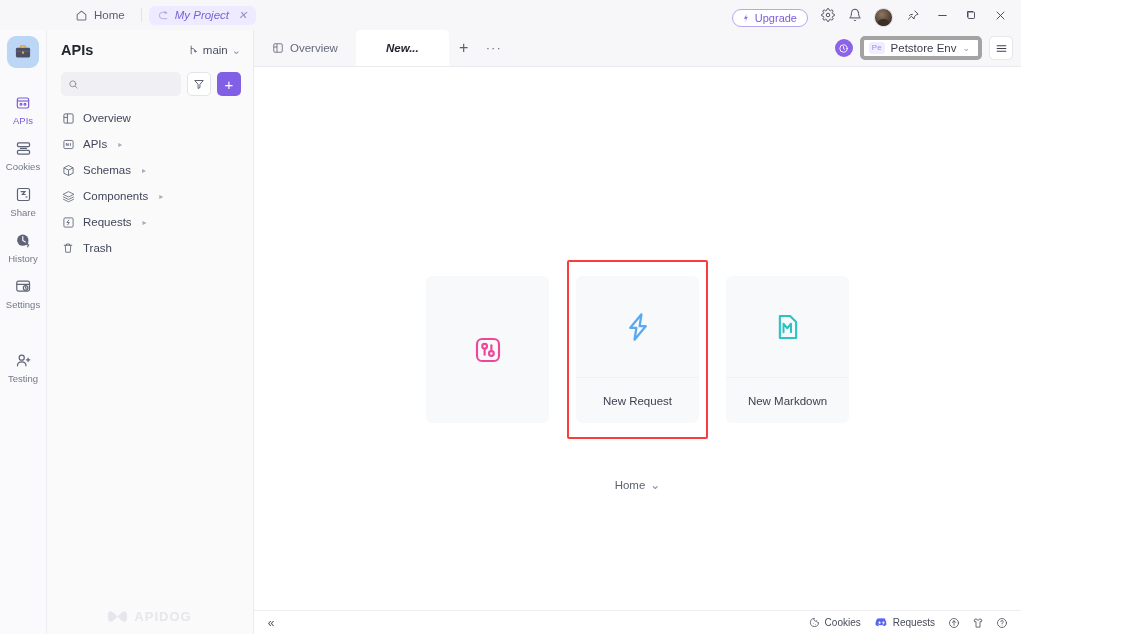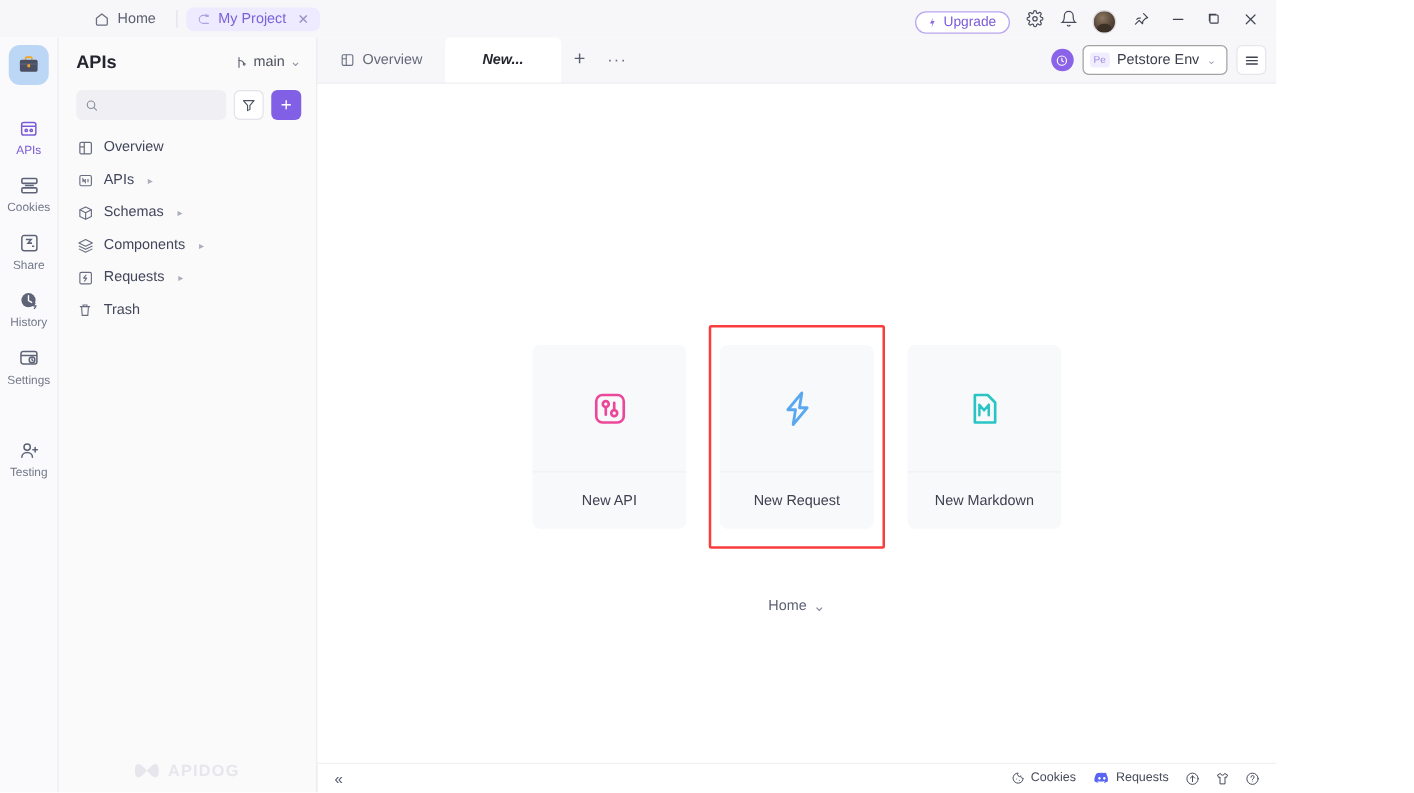--- a/index.html
+++ b/index.html
@@ -24,20 +24,21 @@
     display: flex; align-items: center; gap: 6px;
     padding: 3px 9px; border-radius: 6px;
     font-size: 11.5px; color: #5c6070;
   }
   .tb-sep { width: 1px; height: 14px; background: #e2e3e9; margin: 0 7px; }
   .tb-tab {
     display: flex; align-items: center; gap: 6px;
     padding: 3px 9px; border-radius: 6px;
     background: #eeeaff; color: #7a62d6;
     font-size: 11.5px;
+    font-style: italic;
   }
   .tb-tab .close { font-size: 11px; color: #9a90c4; margin-left: 3px; }
   .tb-right {
     margin-left: auto; display: flex; align-items: flex-end;
     gap: 3px; padding-right: 8px;
   }
   .upgrade-btn {
     display: flex; align-items: center; gap: 4px;
     border: 1px solid #b9a6f0; border-radius: 11px;
     padding: 2px 10px 2px 8px;
@@ -168,21 +169,21 @@
   .tab-btn.dots { font-size: 13px; letter-spacing: 1px; color: #6b7082; }
   .tabbar-right { margin-left: auto; display: flex; align-items: center; gap: 7px; padding: 0 8px 6px 0; }
   .env-circle {
     width: 18px; height: 18px; border-radius: 50%;
     background: #8b63e8; display: flex; align-items: center; justify-content: center;
     color: #fff;
   }
   .env-select {
     display: flex; align-items: center; gap: 6px;
     height: 24px; padding: 0 8px 0 5px;
-    border: 1px solid #a3a3a3; border-radius: 5px; background: #fff;
+    border: 4px solid #a3a3a3; border-radius: 5px; background: #fff;
     font-size: 11.5px; color: #3a3e4c; justify-content: space-between;
   }
   .env-badge {
     background: #f1edff; color: #9d8ae0; font-size: 8px;
     border-radius: 3px; padding: 2px 3px; line-height: 1;
   }
   .env-caret { color: #9aa0b0; font-size: 9px; }
   .hamburger {
     width: 24px; height: 24px; border: 1px solid #e6e6ec; border-radius: 5px;
     background: #fff; display: flex; align-items: center; justify-content: center;
@@ -557,21 +558,20 @@
           <div class="card">
             <div class="card-icon">
               <svg width="30" height="30" viewBox="0 0 24 24" fill="none" stroke="#ec4899" stroke-width="1.7">
                   <rect x="3.2" y="3.2" width="17.6" height="17.6" rx="4"></rect>
                   <circle cx="9.3" cy="9" r="1.9"></circle>
                   <path d="M9.3 11.2v4.6" stroke-linecap="round"></path>
                   <path d="M14.7 8.2v4.2" stroke-linecap="round"></path>
                   <circle cx="14.7" cy="14.8" r="1.9"></circle>
                 </svg>
             </div>
-            <div class="card-label">New API</div>
           </div>
 
           <div class="card selected">
             <div class="card-icon">
               <svg width="32" height="32" viewBox="0 0 24 24" fill="none" stroke="#5aa9f0" stroke-width="1.7" stroke-linejoin="round" stroke-linecap="round">
                   <path d="M14.6 2.5 6.2 12.6h4.6l-1.4 8.9 8.4-10.1h-4.6z"></path>
                 </svg>
             </div>
             <div class="card-label">New Request</div>
           </div>

